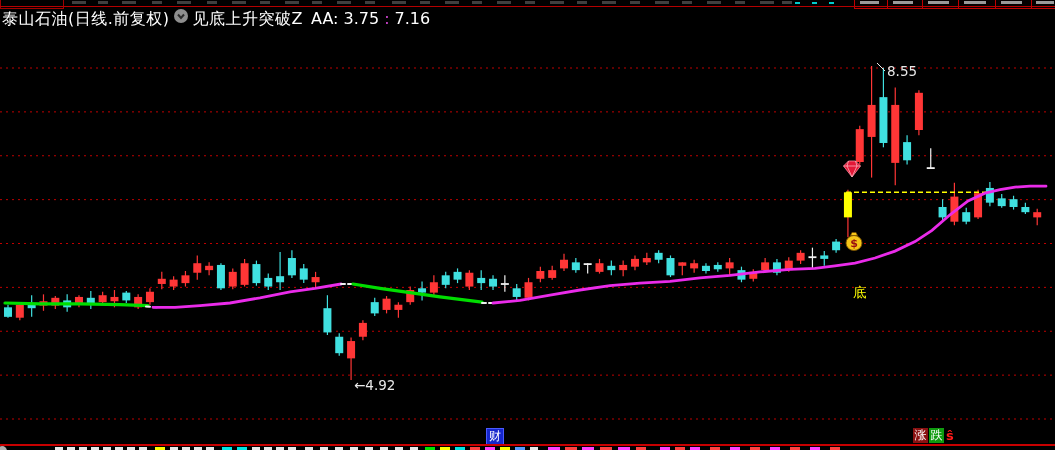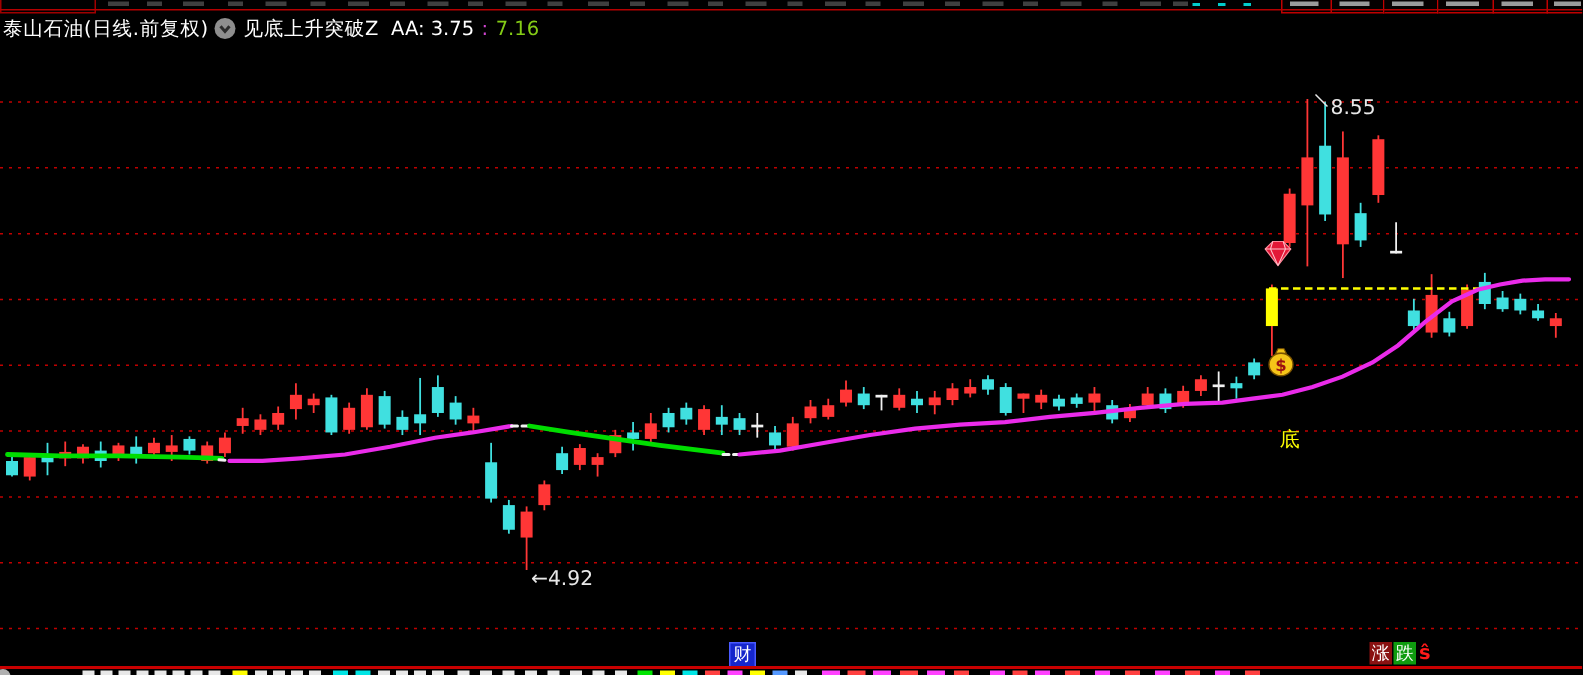--- a/index.html
+++ b/index.html
@@ -9,29 +9,29 @@
   #topstrip{position:absolute;left:0;top:0;width:1055px;height:8px;z-index:5;}
   #topstrip .redline{position:absolute;left:0;top:6px;width:1055px;height:1px;background:#b40000;}
   #ts-leftcell{position:absolute;left:0;top:-2px;width:62px;height:9px;border:1px solid #a00000;background:#000;}
   .ts-frag{position:absolute;top:1px;height:3px;background:#3f3f3f;}
   .ts-cyan{position:absolute;top:2px;height:2px;background:#00cccc;}
   #ts-cells{position:absolute;left:854px;top:-2px;height:9px;display:flex;}
   .ts-cell{height:100%;border:1px solid #c00000;border-left:none;background:#050000;position:relative;}
   .ts-cell:first-child{border-left:1px solid #c00000;}
   .ts-cell .smudge{position:absolute;left:15%;top:2px;width:60%;height:3px;background:#9a9a9a;}
   
-  #header{position:absolute;left:2px;top:9px;height:20px;z-index:4;display:flex;align-items:center;
-          font-size:13px;color:#fff;white-space:nowrap;}
+  #header{position:absolute;left:2px;top:9px;height:20px;z-index:4;display:flex;
+          font-size:16px;color:#fff;white-space:nowrap;}
   .h-title{letter-spacing:0.5px;}
   .chev-circle{display:inline-flex;width:14px;height:14px;margin:0 5px 0 4px;border-radius:50%;
                background:#8e8e8e;align-items:center;justify-content:center;}
   .h-ind{margin-right:8px;letter-spacing:0.5px;}
   .h-aa{color:#ffffff;margin-right:5px;}
   .h-sep{color:#d245d2;margin-right:5px;}
-  .h-val{color:#84cc16;}
+  .h-val{color:#ffffff;}
   
   #chart-svg{position:absolute;left:0;top:0;z-index:1;}
   
   #footer{position:absolute;left:0;top:426px;width:1055px;height:24px;z-index:5;}
   #cai-badge{position:absolute;left:486px;top:2px;width:16px;height:15px;background:#1526cc;
              border:1px solid #4a5aff;color:#fff;font-size:12px;line-height:15px;text-align:center;}
   #zhang-badge{position:absolute;left:913px;top:2px;width:15px;height:15px;background:#8a1111;
              color:#fff;font-size:12px;line-height:15px;text-align:center;}
   #die-badge{position:absolute;left:929px;top:2px;width:15px;height:15px;background:#0f9b0f;
              color:#fff;font-size:12px;line-height:15px;text-align:center;}

